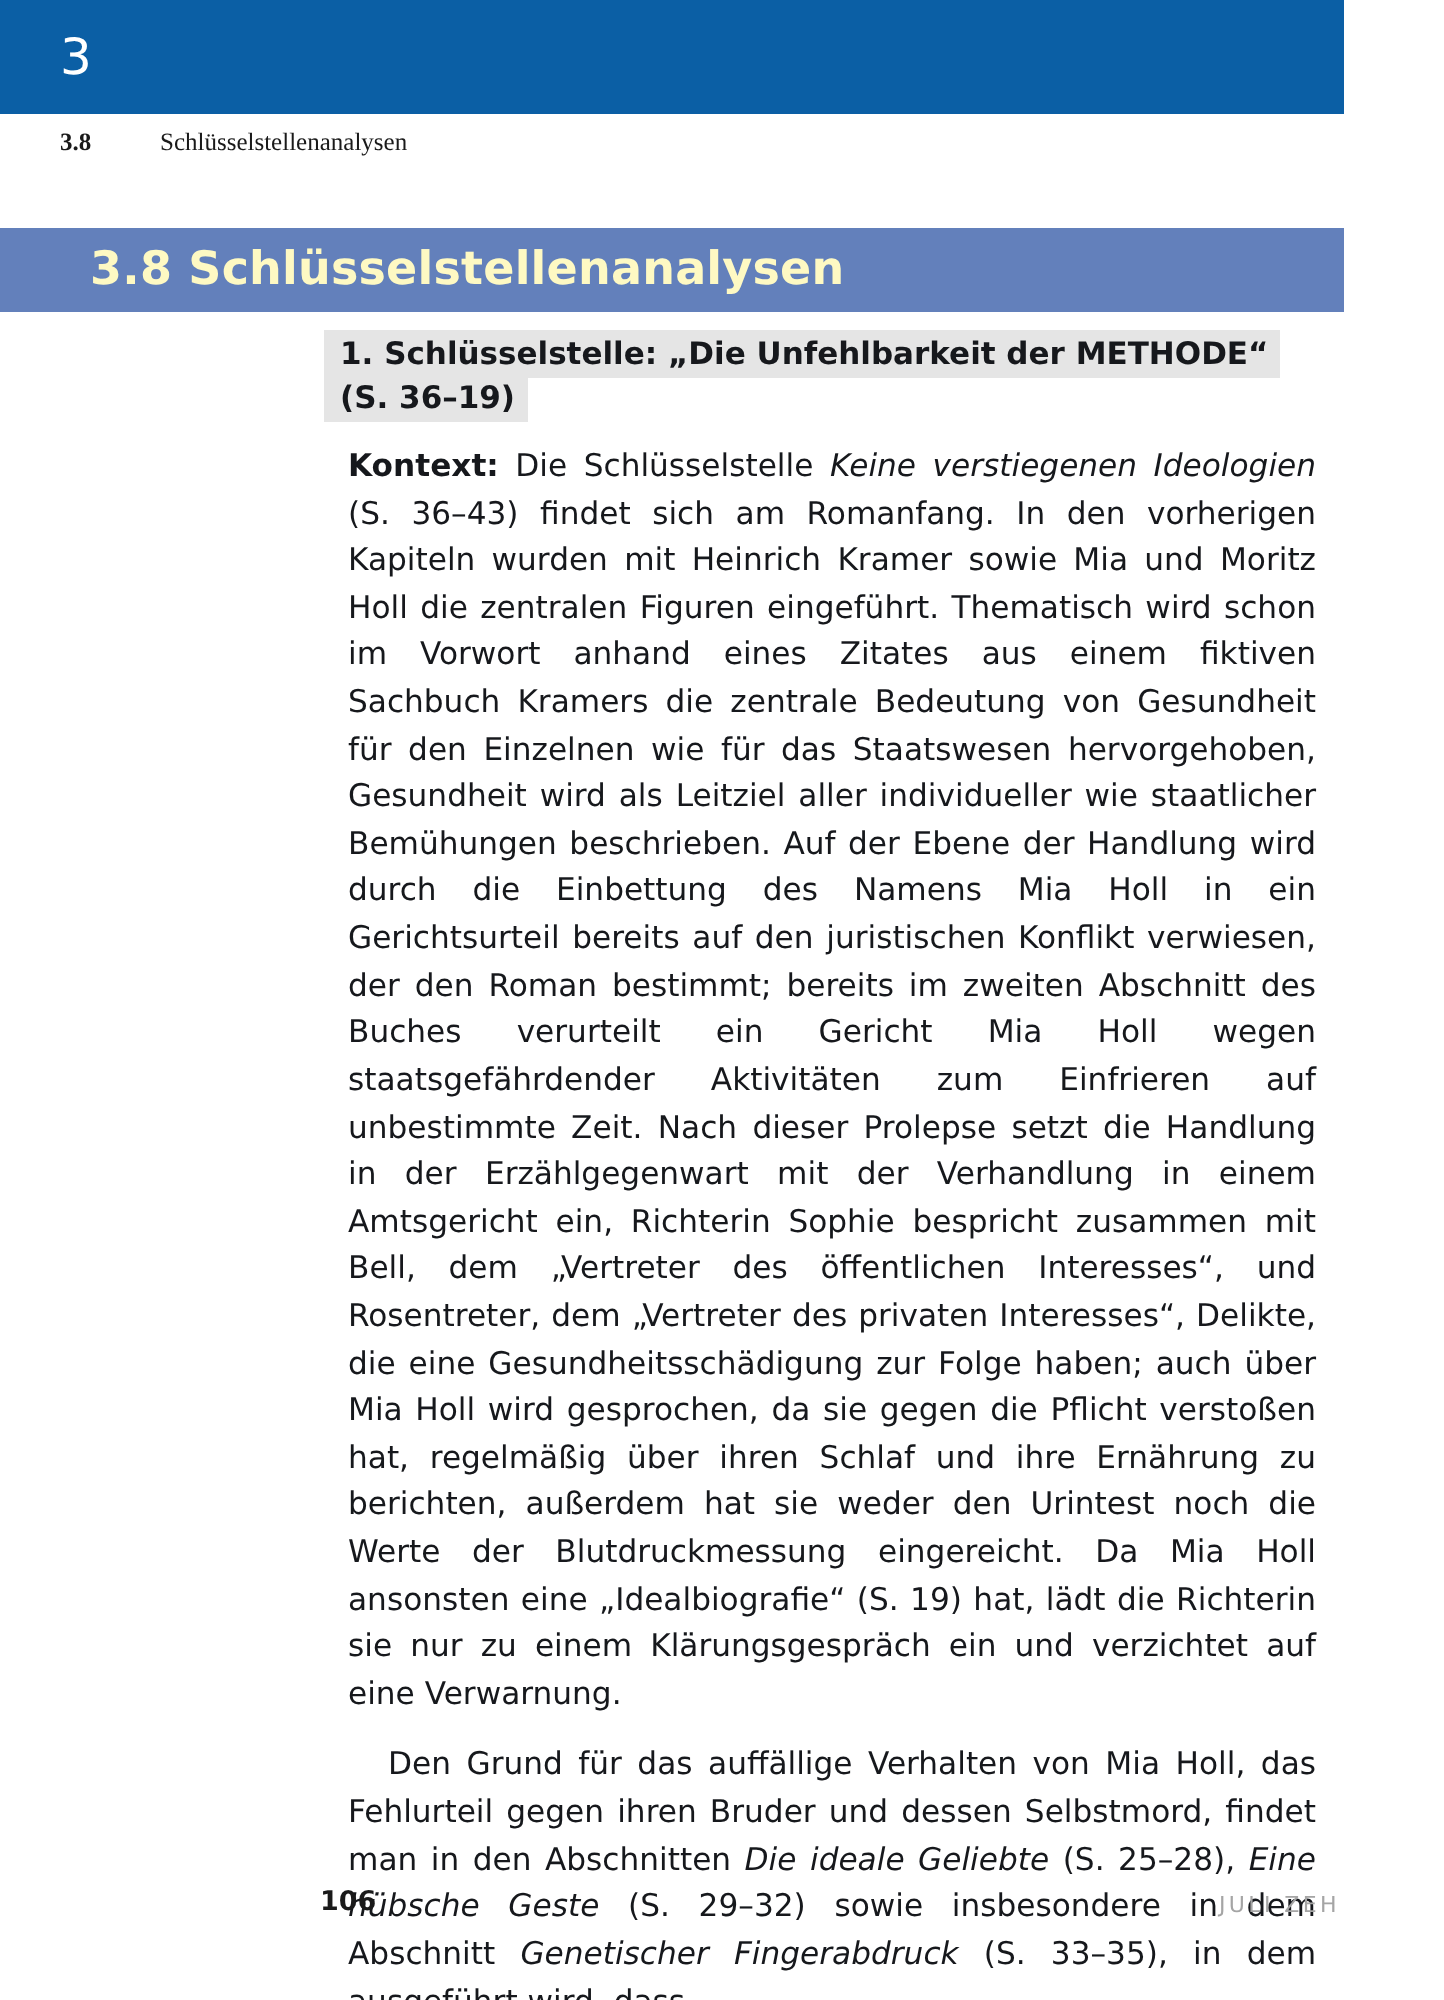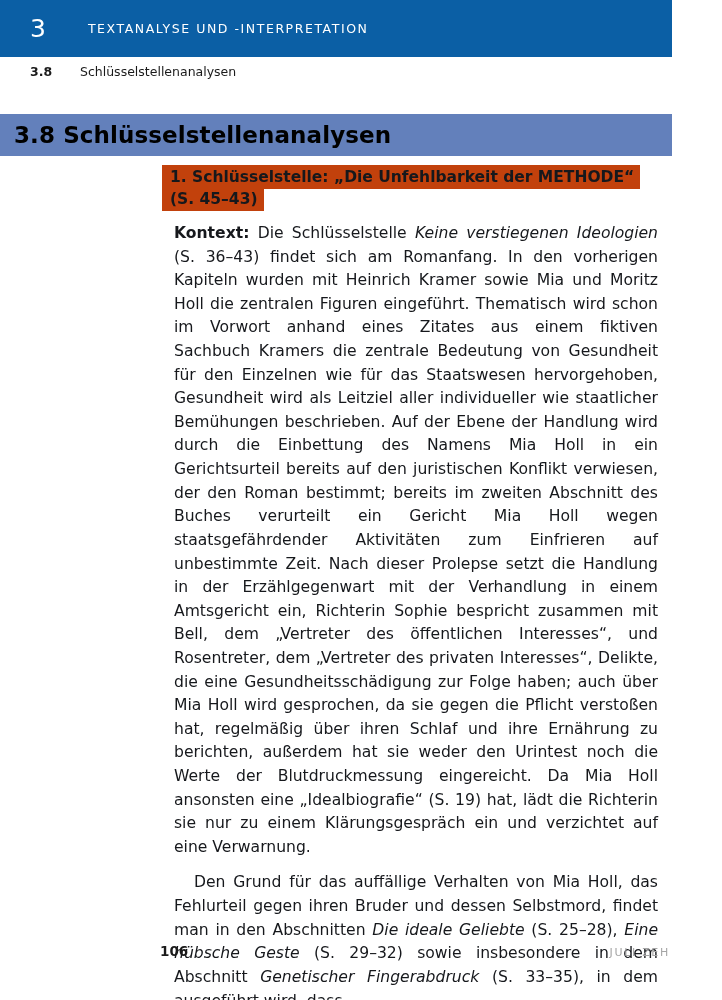--- a/index.html
+++ b/index.html
@@ -45,20 +45,21 @@
 
   
   .subhead {
     position: absolute;
     top: 64px;
     left: 30px;
     display: flex;
     align-items: baseline;
     color: #1a1a1a;
     font-size: 12.5px;
+    font-family: Liberation Serif, serif;
   }
   .subhead-number {
     font-weight: 700;
     width: 50px;
     display: inline-block;
   }
   .subhead-text {
     font-weight: 400;
   }
 
@@ -67,24 +68,24 @@
     position: absolute;
     top: 114px;
     left: 0;
     width: 672px;
     height: 42px;
     background: #6380bb;
     display: flex;
     align-items: center;
   }
   .section-bar-label {
-    color: #000000;
+    color: #fef9c3;
     font-size: 23px;
     font-weight: 700;
-    margin-left: 14px;
+    margin-left: 45px;
     letter-spacing: 0.1px;
     white-space: nowrap;
   }
 
   
   .content {
     position: absolute;
     top: 166px;
     left: 162px;
     width: 508px;
@@ -92,21 +93,21 @@
 
   
   .keybox {
     font-size: 15.5px;
     font-weight: 700;
     color: #16181c;
     line-height: 1.42;
     margin: 0 0 7px 0;
   }
   .keybox .hl {
-    background: #c2410c;
+    background: #e5e5e5;
     box-decoration-break: clone;
     -webkit-box-decoration-break: clone;
     padding: 3px 6px 3px 8px;
   }
 
   p.body {
     margin: 12px;
     font-size: 15.6px;
     line-height: 1.515;
     color: #16181c;
@@ -143,37 +144,36 @@
     letter-spacing: 1.7px;
     margin-left: auto;
     padding-left: 32px;
   }
 </style>
 </head>
 <body>
 
 <div class="running-head">
   <span class="running-head-number">3</span>
-  <span class="running-head-title">TEXTANALYSE UND -INTERPRETATION</span>
 </div>
 
 <div class="subhead">
   <span class="subhead-number">3.8</span>
   <span class="subhead-text">Schlüsselstellenanalysen</span>
 </div>
 
 <div class="section-bar">
   <span class="section-bar-label">3.8  Schlüsselstellenanalysen</span>
 </div>
 
 <div class="content">
 
   <div class="keybox">
     <span class="hl">1. Schlüsselstelle: „Die Unfehlbarkeit der METHODE“</span><br>
-    <span class="hl">(S. 45–43)</span>
+    <span class="hl">(S. 36–19)</span>
   </div>
 
   <p class="body"><span class="bold">Kontext:</span><span> Die Schlüsselstelle </span><span class="ital">Keine verstiegenen Ideologien</span><span> (S. 36–43) findet sich am Romanfang. In den vorherigen Kapiteln wurden mit Heinrich Kramer sowie Mia und Moritz Holl die zentralen Figuren eingeführt. Thematisch wird schon im Vorwort anhand eines Zitates aus einem fiktiven Sachbuch Kramers die zentrale Bedeutung von Gesundheit für den Einzelnen wie für das Staatswesen hervorgehoben, Gesundheit wird als Leitziel aller individueller wie staatlicher Bemühungen beschrieben. Auf der Ebene der Handlung wird durch die Einbettung des Namens Mia Holl in ein Gerichtsurteil bereits auf den juristischen Konflikt verwiesen, der den Roman bestimmt; bereits im zweiten Abschnitt des Buches verurteilt ein Gericht Mia Holl wegen staatsgefährdender Aktivitäten zum Einfrieren auf unbestimmte Zeit. Nach dieser Prolepse setzt die Handlung in der Erzählgegenwart mit der Verhandlung in einem Amtsgericht ein, Richterin Sophie bespricht zusammen mit Bell, dem „Vertreter des öffentlichen Interesses“, und Rosentreter, dem „Vertreter des privaten Interesses“, Delikte, die eine Gesundheitsschädigung zur Folge haben; auch über Mia Holl wird gesprochen, da sie gegen die Pflicht verstoßen hat, regelmäßig über ihren Schlaf und ihre Ernährung zu berichten, außerdem hat sie weder den Urintest noch die Werte der Blutdruckmessung eingereicht. Da Mia Holl ansonsten eine „Idealbiografie“ (S. 19) hat, lädt die Richterin sie nur zu einem Klärungsgespräch ein und verzichtet auf eine Verwarnung.</span></p>
 
   <p class="body"><span>Den Grund für das auffällige Verhalten von Mia Holl, das Fehlurteil gegen ihren Bruder und dessen Selbstmord, findet man in den Abschnitten </span><span class="ital">Die ideale Geliebte</span><span> (S. 25–28), </span><span class="ital">Eine hübsche Geste</span><span> (S. 29–32) sowie insbesondere in dem Abschnitt </span><span class="ital">Genetischer Fingerabdruck</span><span> (S. 33–35), in dem ausgeführt wird, dass</span></p>
 
 </div>
 
 <div class="footer">
   <span class="folio">106</span>

